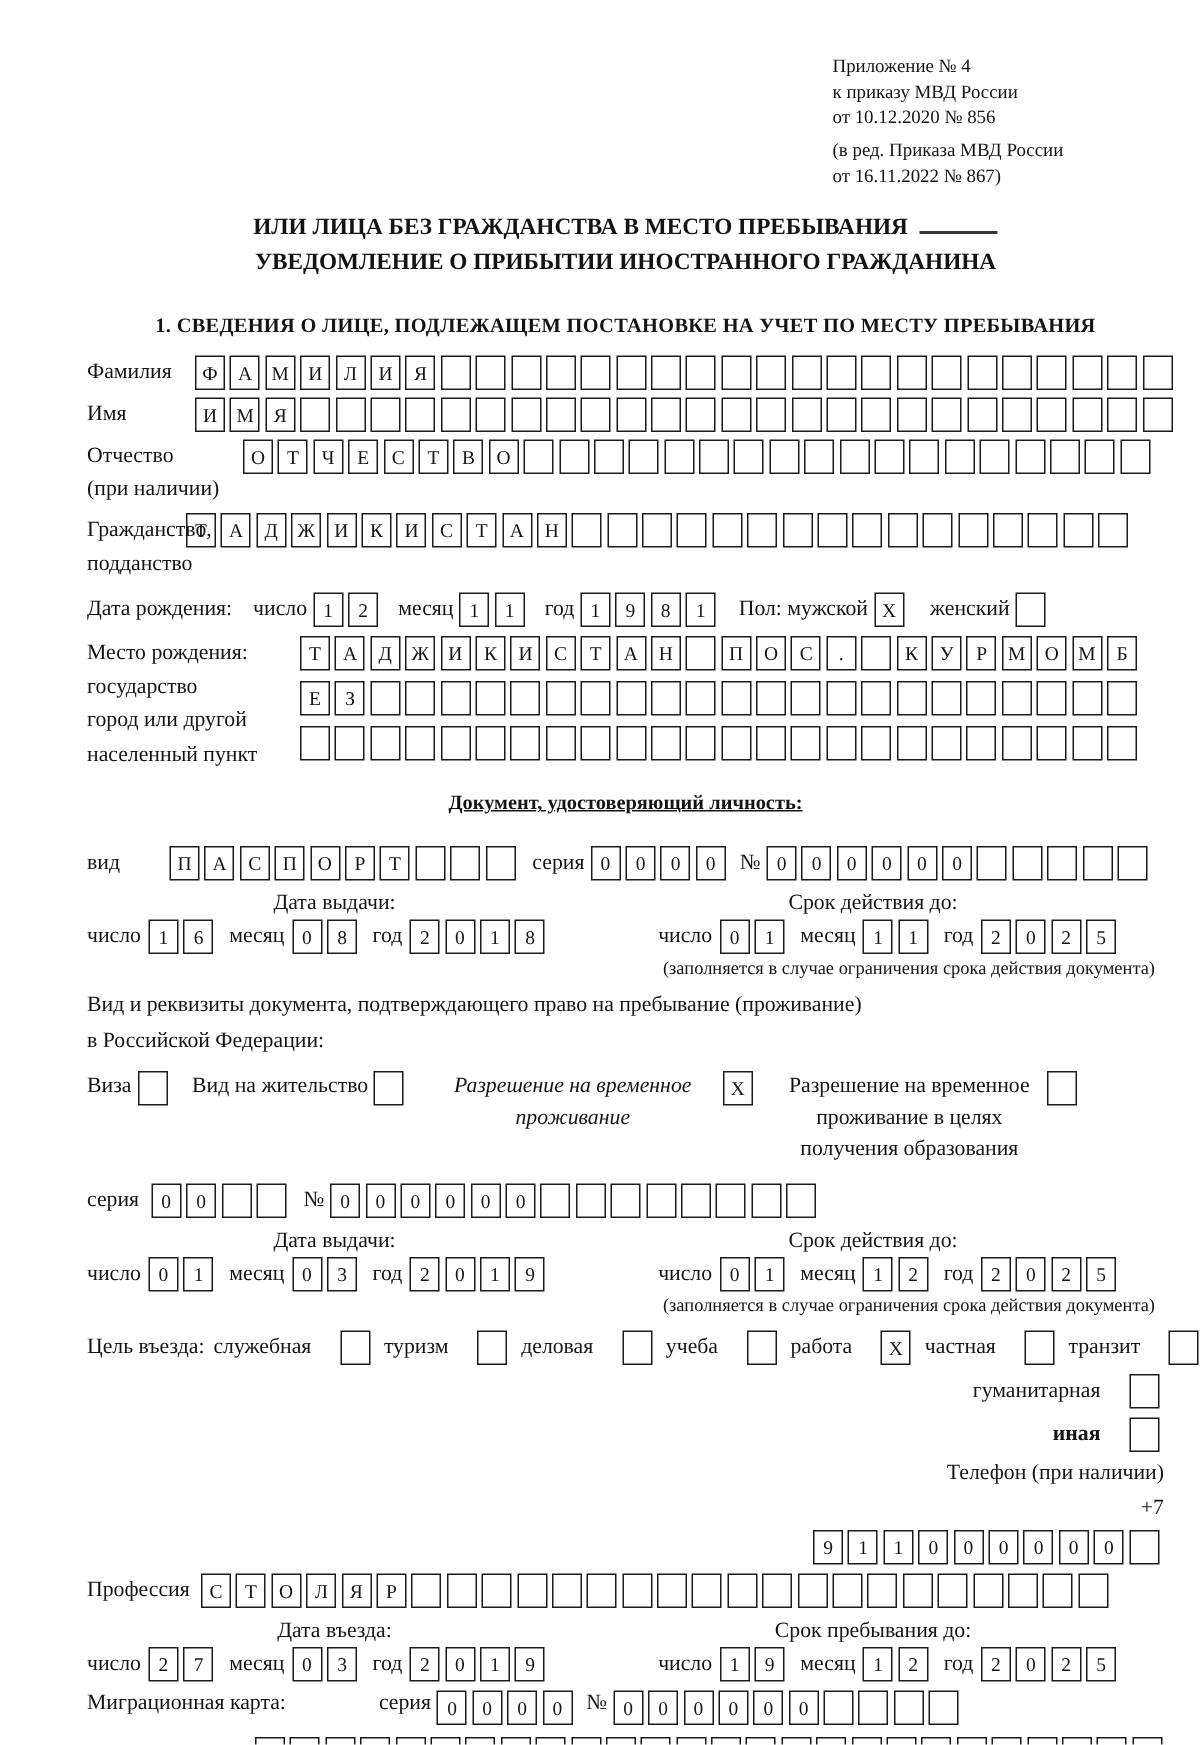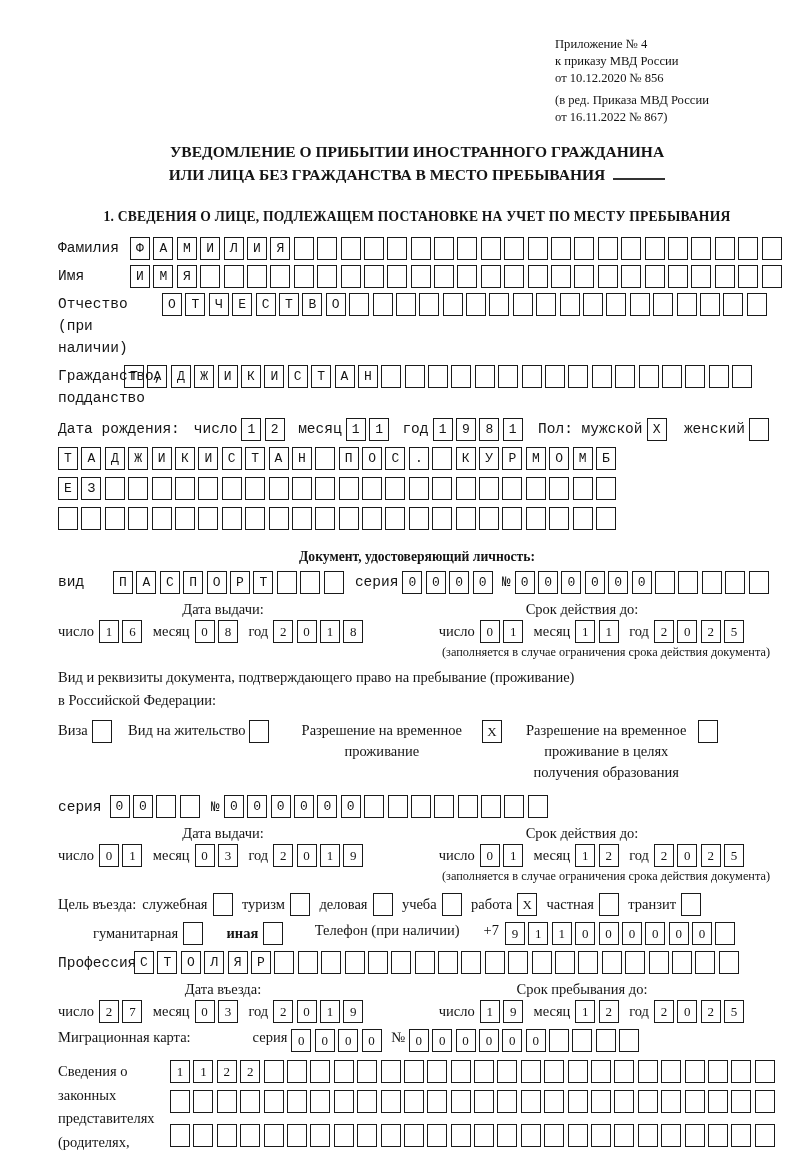--- a/index.html
+++ b/index.html
@@ -19,51 +19,51 @@
   .sec-heading{text-align:center;font-weight:bold;font-size:13.6px;margin-top:22px;margin-bottom:12px;letter-spacing:.2px;}
 
   
   .box{
     box-sizing:border-box;display:inline-flex;align-items:center;justify-content:center;
     width:20px;height:23px;border:1.6px solid #1a1a1a;margin-right:3.4px;
     font-size:13px;line-height:1;flex:none;
   }
   .cells{display:inline-flex;white-space:nowrap;flex:none;}
 
-  .frow{display:flex;align-items:center;margin-bottom:5px;font-family:Liberation Mono, monospace;}
+  .frow{display:flex;align-items:center;margin-bottom:5px;}
   .frow.top{align-items:flex-start;}
   .lbl{flex:none;}
   .w72{width:72px;} .w104{width:104px;} .w66{width:66px;} .w142{width:142px;} .w55{width:55px;} .w112{width:112px;}
   .lblcol{flex:none;line-height:1.55;}
   .stack .brow{margin-bottom:7px;}
 
   .inlbl{margin:0 4px 0 10px;flex:none;}
 
-  .doc-heading{text-align:center;font-weight:bold;font-size:13.6px;margin:8px 0 6px 0;}
+  .doc-heading{text-align:center;font-weight:bold;font-size:13.6px;margin:8px 0 21px 0;text-decoration:underline;}
 
   .date-heads{display:flex;margin:7px 0 2px 0;}
   .date-heads .h1{width:330px;text-align:center;flex:none;}
   .date-heads .h2{flex:1;text-align:center;}
   .date-row{display:flex;align-items:center;}
   .dgroup{display:flex;align-items:center;flex:none;}
   .dgroup .dlbl{margin-right:5px;}
   .dgroup .sep{width:7px;}
   .dgroup.right{margin-left:72px;}
   .note-right{text-align:right;font-size:12.3px;margin:2px 6px 6px 0;}
 
   .intro{margin:6px 0 2px 0;line-height:1.6;}
 
   .permits{display:flex;align-items:flex-start;gap:13px;margin:8px 0 12px 0;}
   .pitem{display:flex;align-items:flex-start;gap:4px;flex:none;}
   .pitem .ptxt{text-align:center;line-height:1.45;}
-  .pw190{width:192px;} .pw176{width:176px;}
+  .pw190{width:192px;font-style:italic;} .pw176{width:176px;}
 
   .purpose{display:flex;align-items:center;gap:6px;margin:9px 0 6px 0;flex-wrap:nowrap;}
-  .popt{display:flex;align-items:center;gap:5px;flex:none;}
-  .phone-row{display:flex;align-items:flex-start;margin:4px 0 6px 35px;gap:6px;}
+  .popt{display:flex;align-items:center;gap:19px;flex:none;}
+  .phone-row{display:flex;align-items:flex-end;margin:4px 0 6px 59px;gap:6px;flex-direction:column;}
 
   .mk-row{display:flex;align-items:flex-start;margin:6px 0 8px 0;}
 
   .reps{display:flex;align-items:flex-start;margin-top:4px;}
   .reps .lblcol{line-height:1.62;}
 </style>
 </head>
 <body>
 
 <div class="page">
@@ -71,22 +71,22 @@
   <div class="hdr">
     <div>Приложение № 4</div>
     <div>к приказу МВД России</div>
     <div>от 10.12.2020 № 856</div>
     <div class="gap"></div>
     <div>(в ред. Приказа МВД России</div>
     <div>от 16.11.2022 № 867)</div>
   </div>
 
   <div class="title">
+    <div><span>ИЛИ ЛИЦА БЕЗ ГРАЖДАНСТВА В МЕСТО ПРЕБЫВАНИЯ</span><span class="blank-line"></span></div>
     <div>УВЕДОМЛЕНИЕ О ПРИБЫТИИ ИНОСТРАННОГО ГРАЖДАНИНА</div>
-    <div><span>ИЛИ ЛИЦА БЕЗ ГРАЖДАНСТВА В МЕСТО ПРЕБЫВАНИЯ</span><span class="blank-line"></span></div>
   </div>
 
   <div class="sec-heading">1. СВЕДЕНИЯ О ЛИЦЕ, ПОДЛЕЖАЩЕМ ПОСТАНОВКЕ НА УЧЕТ ПО МЕСТУ ПРЕБЫВАНИЯ</div>
 
   <div class="frow">
     <span class="lbl w72">Фамилия</span>
     <span class="cells">
         <span class="box">Ф</span>
         <span class="box">А</span>
         <span class="box">М</span>
@@ -246,20 +246,26 @@
     <span class="cells">
         <span class="box">X</span>
       </span>
     <span class="inlbl" style="margin-left:14px;">женский</span>
     <span class="cells">
         <span class="box"></span>
       </span>
   </div>
 
   <div class="frow top" style="margin-top:6px;">
+    <div class="lblcol w142">
+      <div>Место рождения:</div>
+      <div>государство</div>
+      <div>город или другой</div>
+      <div>населенный пункт</div>
+    </div>
     <div class="stack">
       <div class="brow"><span class="cells">
             <span class="box">Т</span>
             <span class="box">А</span>
             <span class="box">Д</span>
             <span class="box">Ж</span>
             <span class="box">И</span>
             <span class="box">К</span>
             <span class="box">И</span>
             <span class="box">С</span>

